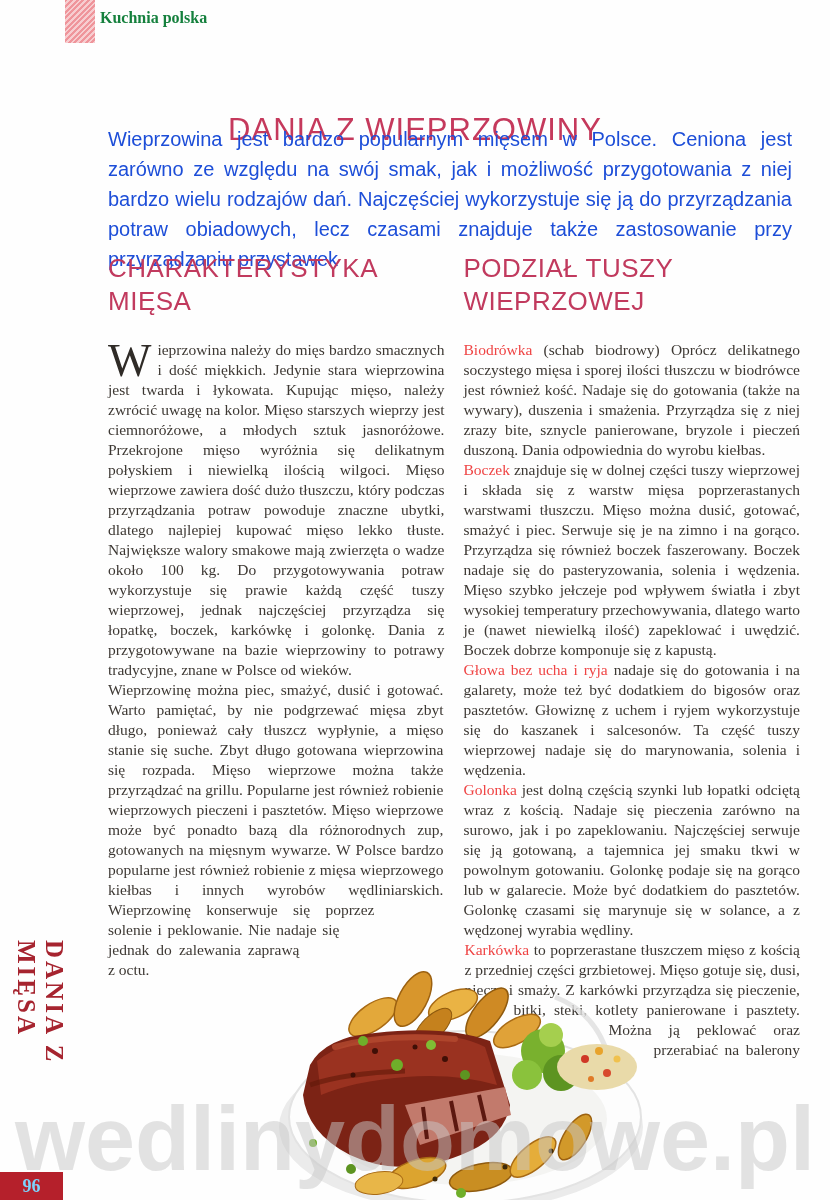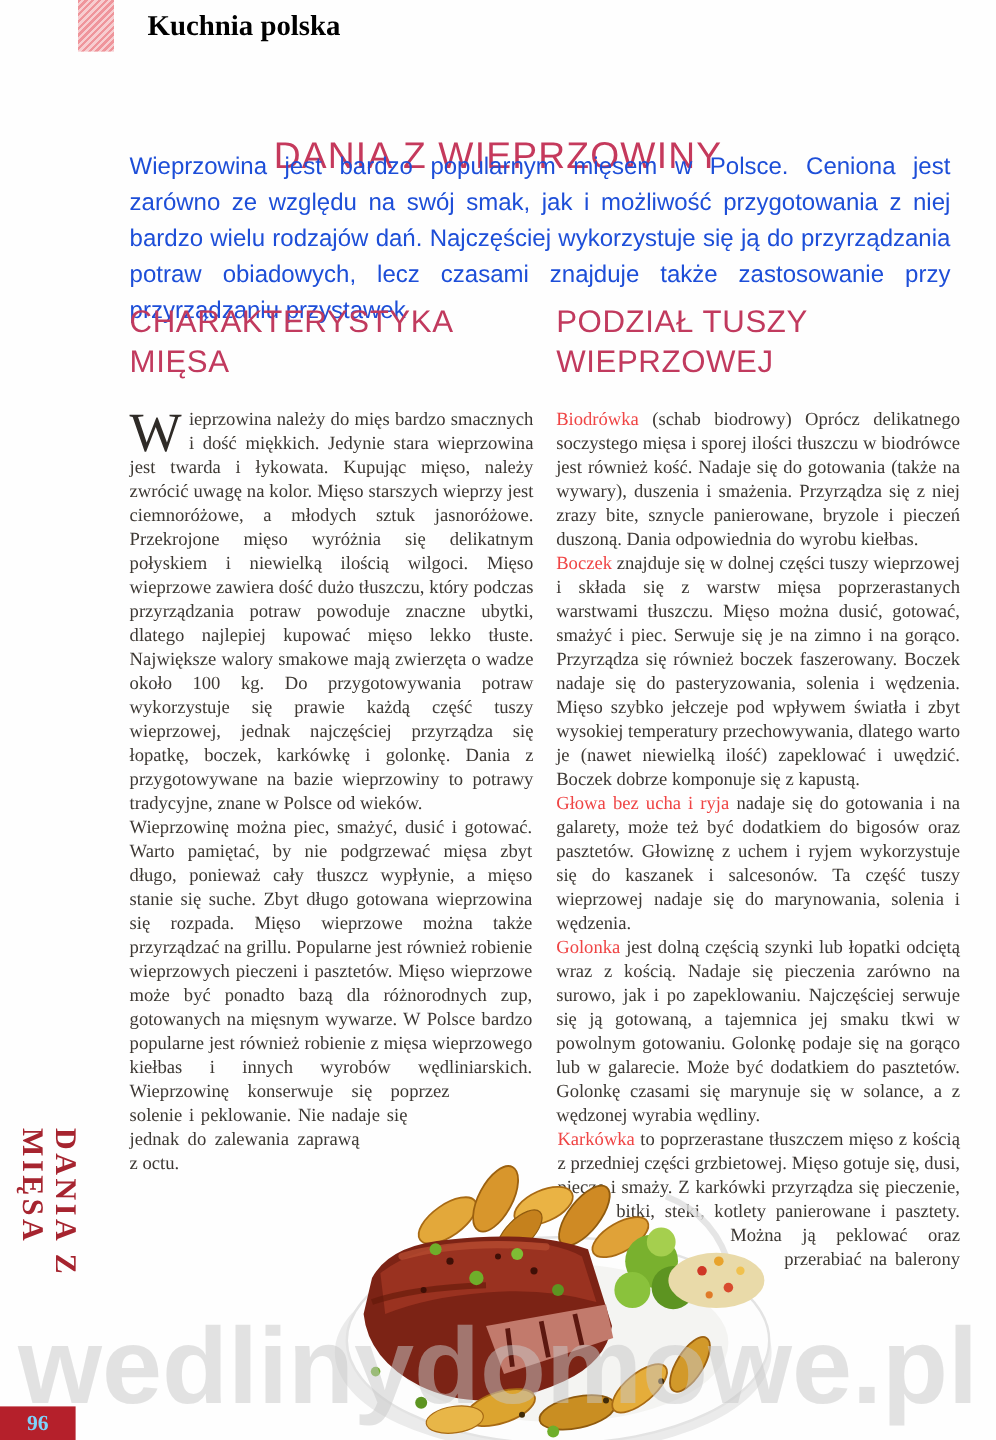--- a/index.html
+++ b/index.html
@@ -7,22 +7,22 @@
     position:relative;width:830px;height:1200px;margin:0 auto;
     background:#fefefe;overflow:hidden;
     font-family:"Liberation Serif",serif;color:#3d3833;
   }
   
   .corner-tab{
     position:absolute;left:65px;top:0;width:30px;height:43px;
     background:repeating-linear-gradient(135deg,#ef959b 0 2px,#f7cdd0 2px 4px);
   }
   .category-label{
-    position:absolute;left:123px;top:9px;
-    font-family:"Liberation Serif",serif;font-weight:bold;font-size:24px;color:#000000;
+    position:absolute;left:100px;top:9px;
+    font-family:"Liberation Serif",serif;font-weight:bold;font-size:16px;color:#15803d;
   }
   
   .main-title{
     position:absolute;left:0;top:64px;width:100%;text-align:center;
     font-family:"Liberation Sans",sans-serif;font-size:31px;letter-spacing:1px;
     color:#c5395c;font-weight:400;margin-top:48px;
   }
   .intro{
     position:absolute;left:108px;top:124px;width:684px;
     font-family:"Liberation Sans",sans-serif;font-size:20px;line-height:30px;

